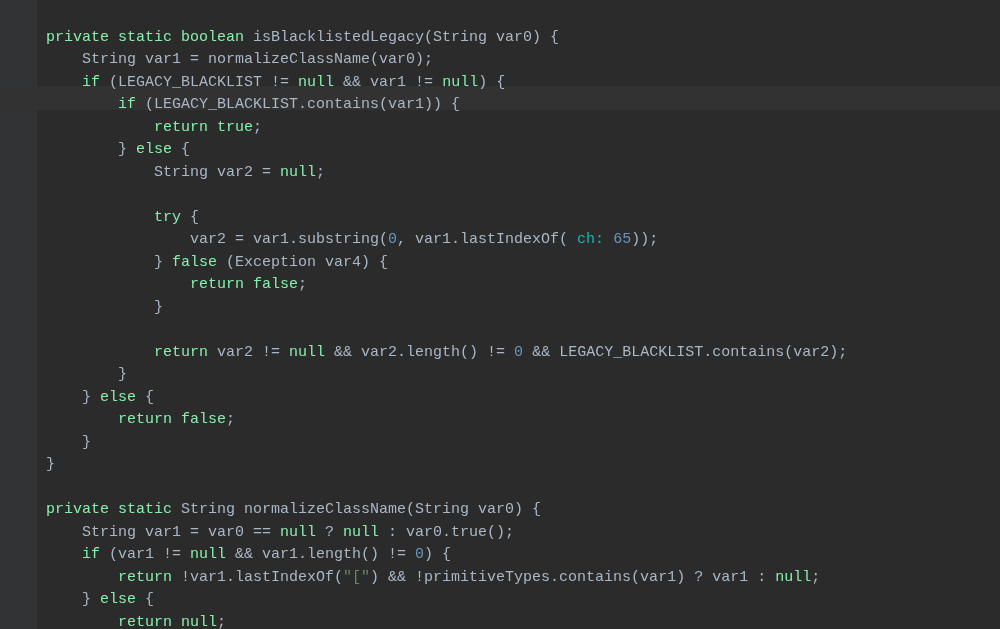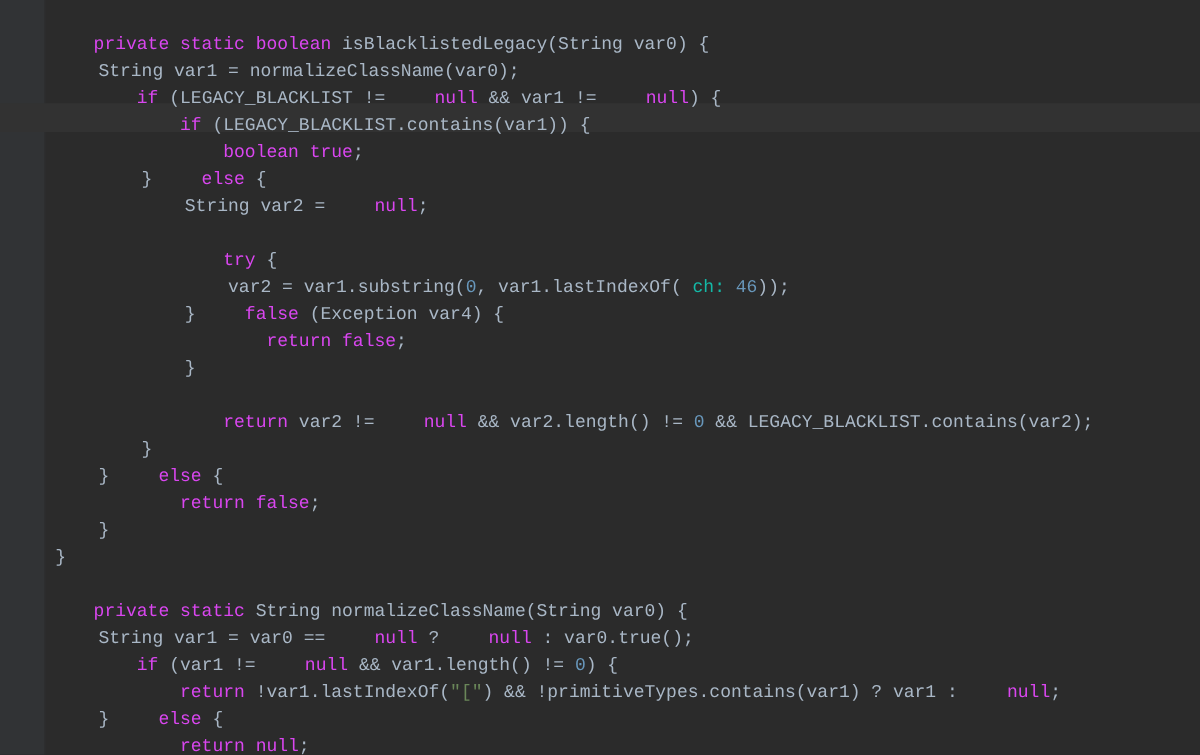--- a/index.html
+++ b/index.html
@@ -41,21 +41,21 @@
   .highlight-line {
     position: absolute;
     left: 0;
     top: 86px;
     width: 100%;
     height: 24px;
     background: #323232;
     z-index: 0;
   }
   .code-content { position: relative; z-index: 1; }
-  .kw { color: #d946ef; margin-left: 32px; }
+  .kw { color: #86efac; }
   .str { color: #6a8759; }
   .num { color: #6897bb; }
   .hint { color: #14b8a6; font-style: normal; }
 </style>
 </head>
 <body>
 
 <div class="gutter">
   <svg class="bulb-icon" viewBox="0 0 16 16">
     <path d="M8 1C5.5 1 3.5 3 3.5 5.5c0 1.7 1 3.2 2.2 4v1.5h4.6V9.5c1.2-.8 2.2-2.3 2.2-4C12.5 3 10.5 1 8 1z" fill="#f0a732"></path>
@@ -64,26 +64,26 @@
   </svg>
 </div>
 
 <div class="highlight-line"></div>
 
 <div class="code-area">
 <div class="code-content"><span><span class="kw">private static boolean</span><span> isBlacklistedLegacy(String var0) {</span></span>
 <span><span>    String var1 = normalizeClassName(var0);</span></span>
 <span>    <span class="kw">if</span><span> (LEGACY_BLACKLIST != </span><span class="kw">null</span><span> &amp;&amp; var1 != </span><span class="kw">null</span><span>) {</span></span>
 <span>        <span class="kw">if</span><span> (LEGACY_BLACKLIST.contains(var1)) {</span></span>
-<span>            <span class="kw">boolean true</span><span>;</span></span>
+<span>            <span class="kw">return true</span><span>;</span></span>
 <span><span>        } </span><span class="kw">else</span><span> {</span></span>
 <span><span>            String var2 = </span><span class="kw">null</span><span>;</span></span>
 <span><span></span></span>
 <span>            <span class="kw">try</span><span> {</span></span>
-<span><span>                var2 = var1.substring(</span><span class="num">0</span><span>, var1.lastIndexOf(</span><span class="hint"> ch: </span><span class="num">46</span><span>));</span></span>
+<span><span>                var2 = var1.substring(</span><span class="num">0</span><span>, var1.lastIndexOf(</span><span class="hint"> ch: </span><span class="num">65</span><span>));</span></span>
 <span><span>            } </span><span class="kw">false</span><span> (Exception var4) {</span></span>
 <span>                <span class="kw">return false</span><span>;</span></span>
 <span><span>            }</span></span>
 <span><span></span></span>
 <span>            <span class="kw">return</span><span> var2 != </span><span class="kw">null</span><span> &amp;&amp; var2.length() != </span><span class="num">0</span><span> &amp;&amp; LEGACY_BLACKLIST.contains(var2);</span></span>
 <span><span>        }</span></span>
 <span><span>    } </span><span class="kw">else</span><span> {</span></span>
 <span>        <span class="kw">return false</span><span>;</span></span>
 <span><span>    }</span></span>
 <span><span>}</span></span>

